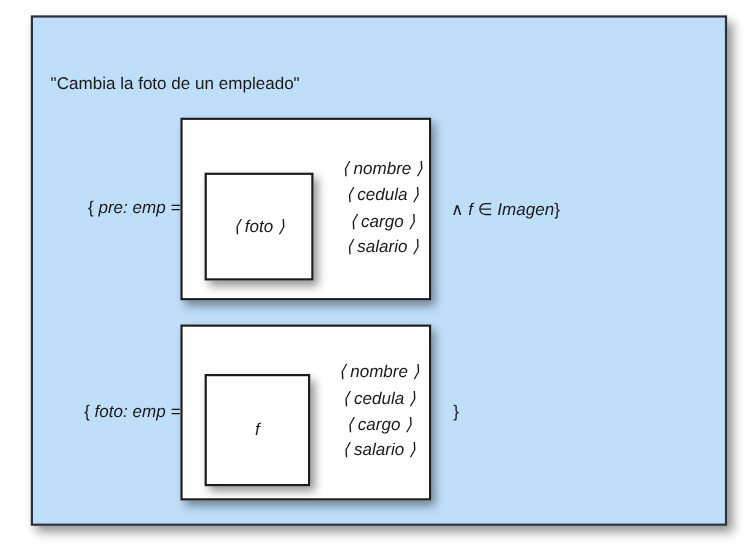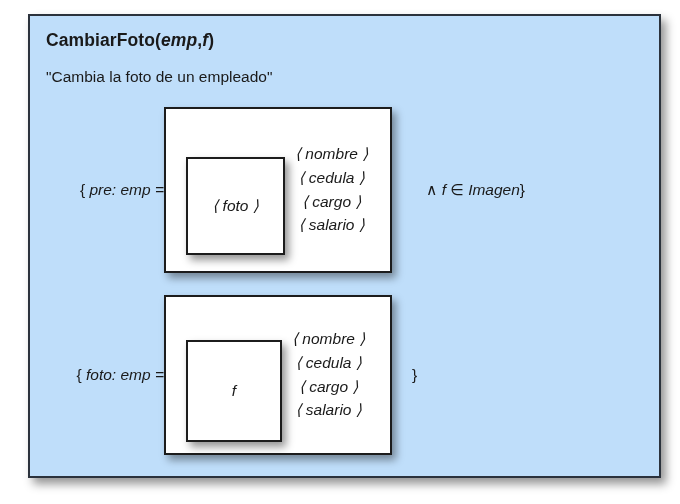--- a/index.html
+++ b/index.html
@@ -106,56 +106,53 @@
     margin-top: 32px;
   }
   .pre-box .photo-slot  { width: 99px; height: 98px; }
   .post-box .photo-slot { width: 96px; height: 102px; }
 
   
   .field-list {
     display: flex;
     flex-direction: column;
     justify-content: center;
-    margin-left: 10px;
+    margin-left: 26px;
     gap: 1px;
   }
   .field-item {
     font-size: 15.5px;
     font-style: italic;
     white-space: nowrap;
     text-align: center;
     line-height: 1.48;
   }
 
   
   .clause {
     font-size: 15.5px;
     font-style: italic;
     white-space: nowrap;
-    margin-left: 34px;
+    margin-left: 18px;
   }
   .clause .op {
     font-style: normal;
   }
   .closing-brace {
     font-size: 15.5px;
     margin-left: 20px;
   }
 </style>
 </head>
 <body>
 
 <div class="canvas">
 
   <div class="spec-panel">
 
-    <div class="op-signature">
-      <span>CambiarFoto</span><span>(</span><span class="param">emp</span><span>,</span><span class="param">f</span><span>)</span>
-    </div>
 
     <div class="op-description">"Cambia la foto de un empleado"</div>
 
     <div class="condition-row pre">
 
       <div class="cond-label">
         <span class="brace">{</span>
         <span>pre: emp =</span>
       </div>
 

